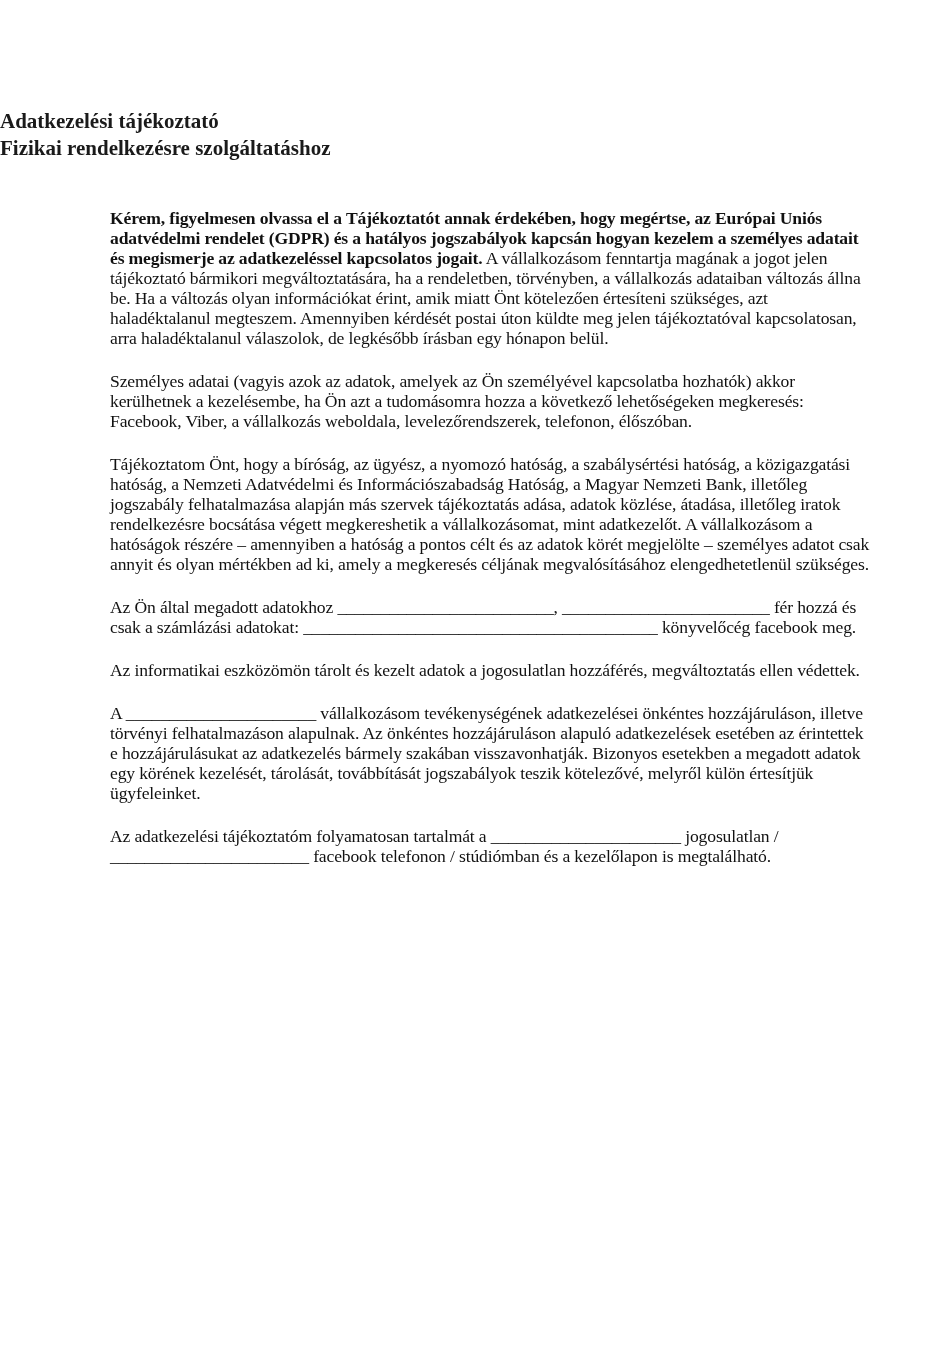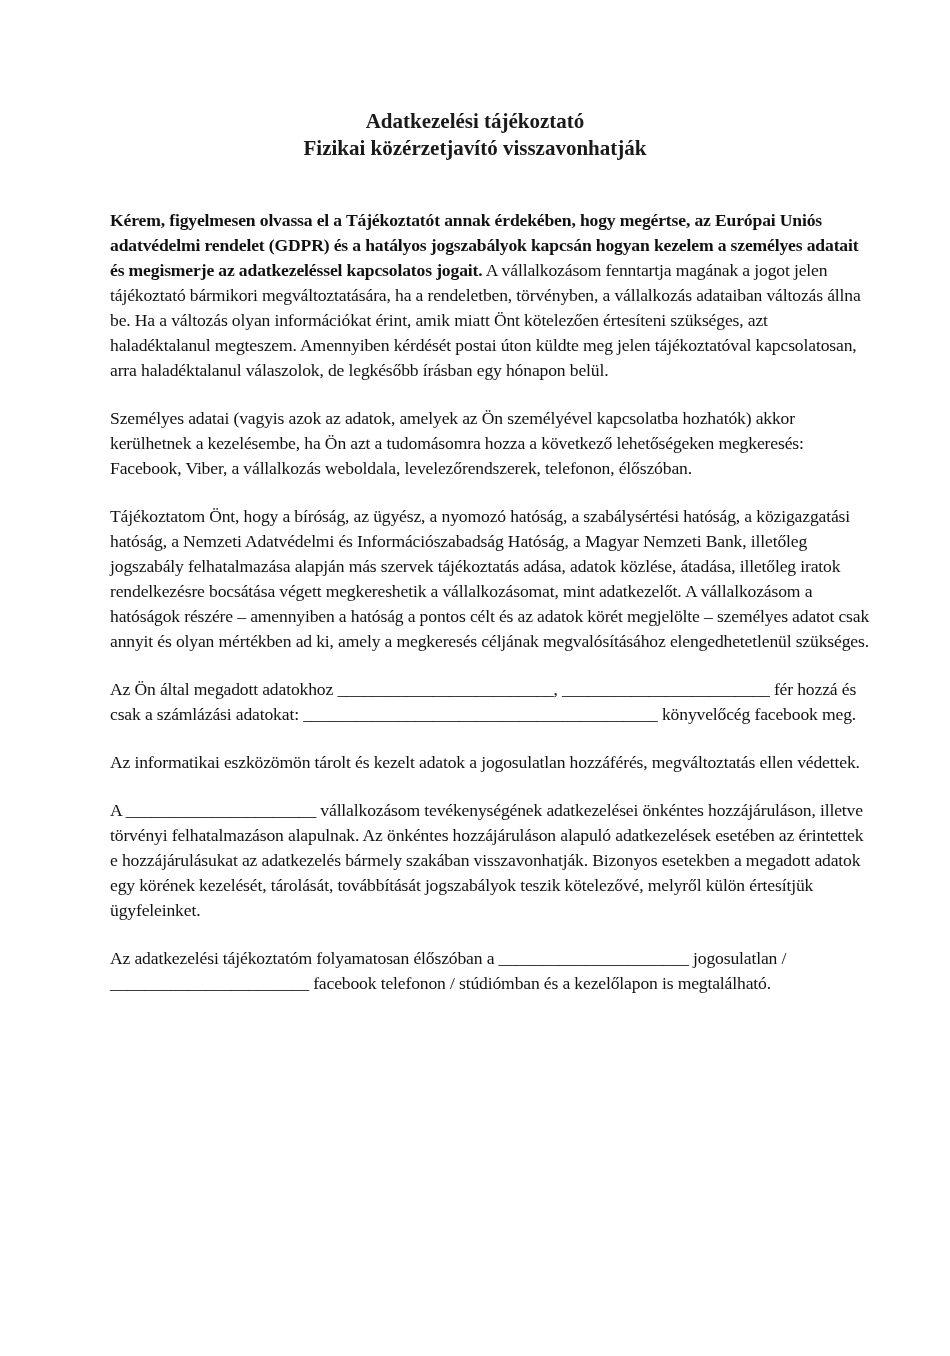--- a/index.html
+++ b/index.html
@@ -2,50 +2,50 @@
 <html><head>
 <meta charset="utf-8">
 <style>
   html, body { margin: 0; padding: 0; background: #ffffff; }
   body { width: 950px; height: 1356px; position: relative; overflow: hidden; }
   .page {
     position: absolute; left: 0; top: 0; width: 950px; height: 1356px;
     font-family: "Liberation Serif", serif; color: #111;
   }
   .title-block {
-    position: absolute; left: 0; top: 108px; width: 950px; text-align: center;
+    position: absolute; left: 0; top: 108px; width: 950px; 
     font-weight: bold; font-size: 21px; line-height: 27px; color: #1a1a1a;
   }
   .body {
     position: absolute; left: 110px; top: 208px; width: 760px;
-    font-size: 17.6px; line-height: 25px; letter-spacing: -0.15px;
+    font-size: 17.6px; line-height: 20px; letter-spacing: -0.15px;
   }
   .body p { margin: 0 0 23px 0; }
   .bold { font-weight: bold; }
   .grey { color: #555; }
   .blank { white-space: pre; }
 </style>
 </head>
 <body>
 
 <div class="page">
   <div class="title-block">
     <div>Adatkezelési tájékoztató</div>
-    <div>Fizikai közérzetjavító visszavonhatják</div>
+    <div>Fizikai rendelkezésre szolgáltatáshoz</div>
   </div>
 
   <div class="body">
     <p><span class="bold">Kérem, figyelmesen olvassa el a Tájékoztatót annak érdekében, hogy megértse, az Európai Uniós adatvédelmi rendelet (GDPR) és a hatályos jogszabályok kapcsán hogyan kezelem a személyes adatait és megismerje az adatkezeléssel kapcsolatos jogait.</span><span> A vállalkozásom fenntartja magának a jogot jelen tájékoztató bármikori megváltoztatására, ha a rendeletben, törvényben, a vállalkozás adataiban változás állna be. Ha a változás olyan információkat érint, amik miatt Önt kötelezően értesíteni szükséges, azt haladéktalanul megteszem. Amennyiben kérdését postai úton küldte meg jelen tájékoztatóval kapcsolatosan, arra haladéktalanul válaszolok, de legkésőbb írásban egy hónapon belül.</span></p>
 
     <p>Személyes adatai (vagyis azok az adatok, amelyek az Ön személyével kapcsolatba hozhatók) akkor kerülhetnek a kezelésembe, ha Ön azt a tudomásomra hozza a következő lehetőségeken megkeresés: Facebook, Viber, a vállalkozás weboldala, levelezőrendszerek, telefonon, élőszóban.</p>
 
     <p>Tájékoztatom Önt, hogy a bíróság, az ügyész, a nyomozó hatóság, a szabálysértési hatóság, a közigazgatási hatóság, a Nemzeti Adatvédelmi és Információszabadság Hatóság, a Magyar Nemzeti Bank, illetőleg jogszabály felhatalmazása alapján más szervek tájékoztatás adása, adatok közlése, átadása, illetőleg iratok rendelkezésre bocsátása végett megkereshetik a vállalkozásomat, mint adatkezelőt. A vállalkozásom a hatóságok részére – amennyiben a hatóság a pontos célt és az adatok körét megjelölte – személyes adatot csak annyit és olyan mértékben ad ki, amely a megkeresés céljának megvalósításához elengedhetetlenül szükséges.</p>
 
 
     <p><span>Az Ön által megadott adatokhoz </span><span class="blank">_________________________</span><span>, </span><span class="blank">________________________</span><span> fér hozzá és csak a számlázási adatokat: </span><span class="blank">_________________________________________</span><span> könyvelőcég facebook meg.</span></p>
 
     <p>Az informatikai eszközömön tárolt és kezelt adatok a jogosulatlan hozzáférés, megváltoztatás ellen védettek.</p>
 
     <p><span>A </span><span class="blank">______________________</span><span>  vállalkozásom tevékenységének adatkezelései önkéntes hozzájáruláson, illetve törvényi felhatalmazáson alapulnak. Az önkéntes hozzájáruláson alapuló adatkezelések esetében az érintettek e hozzájárulásukat az adatkezelés bármely szakában visszavonhatják.  Bizonyos esetekben a megadott adatok egy körének kezelését, tárolását, továbbítását jogszabályok teszik kötelezővé, melyről külön értesítjük ügyfeleinket.</span></p>
 
-    <p><span>Az adatkezelési tájékoztatóm folyamatosan élőszóban a </span><span class="blank">______________________</span><span> jogosulatlan /  </span><span class="blank">_______________________</span><span>  facebook telefonon / stúdiómban és a kezelőlapon is megtalálható.</span></p>
+    <p><span>Az adatkezelési tájékoztatóm folyamatosan tartalmát a </span><span class="blank">______________________</span><span> jogosulatlan /  </span><span class="blank">_______________________</span><span>  facebook telefonon / stúdiómban és a kezelőlapon is megtalálható.</span></p>
   </div>
 </div>
 
 </body></html>

